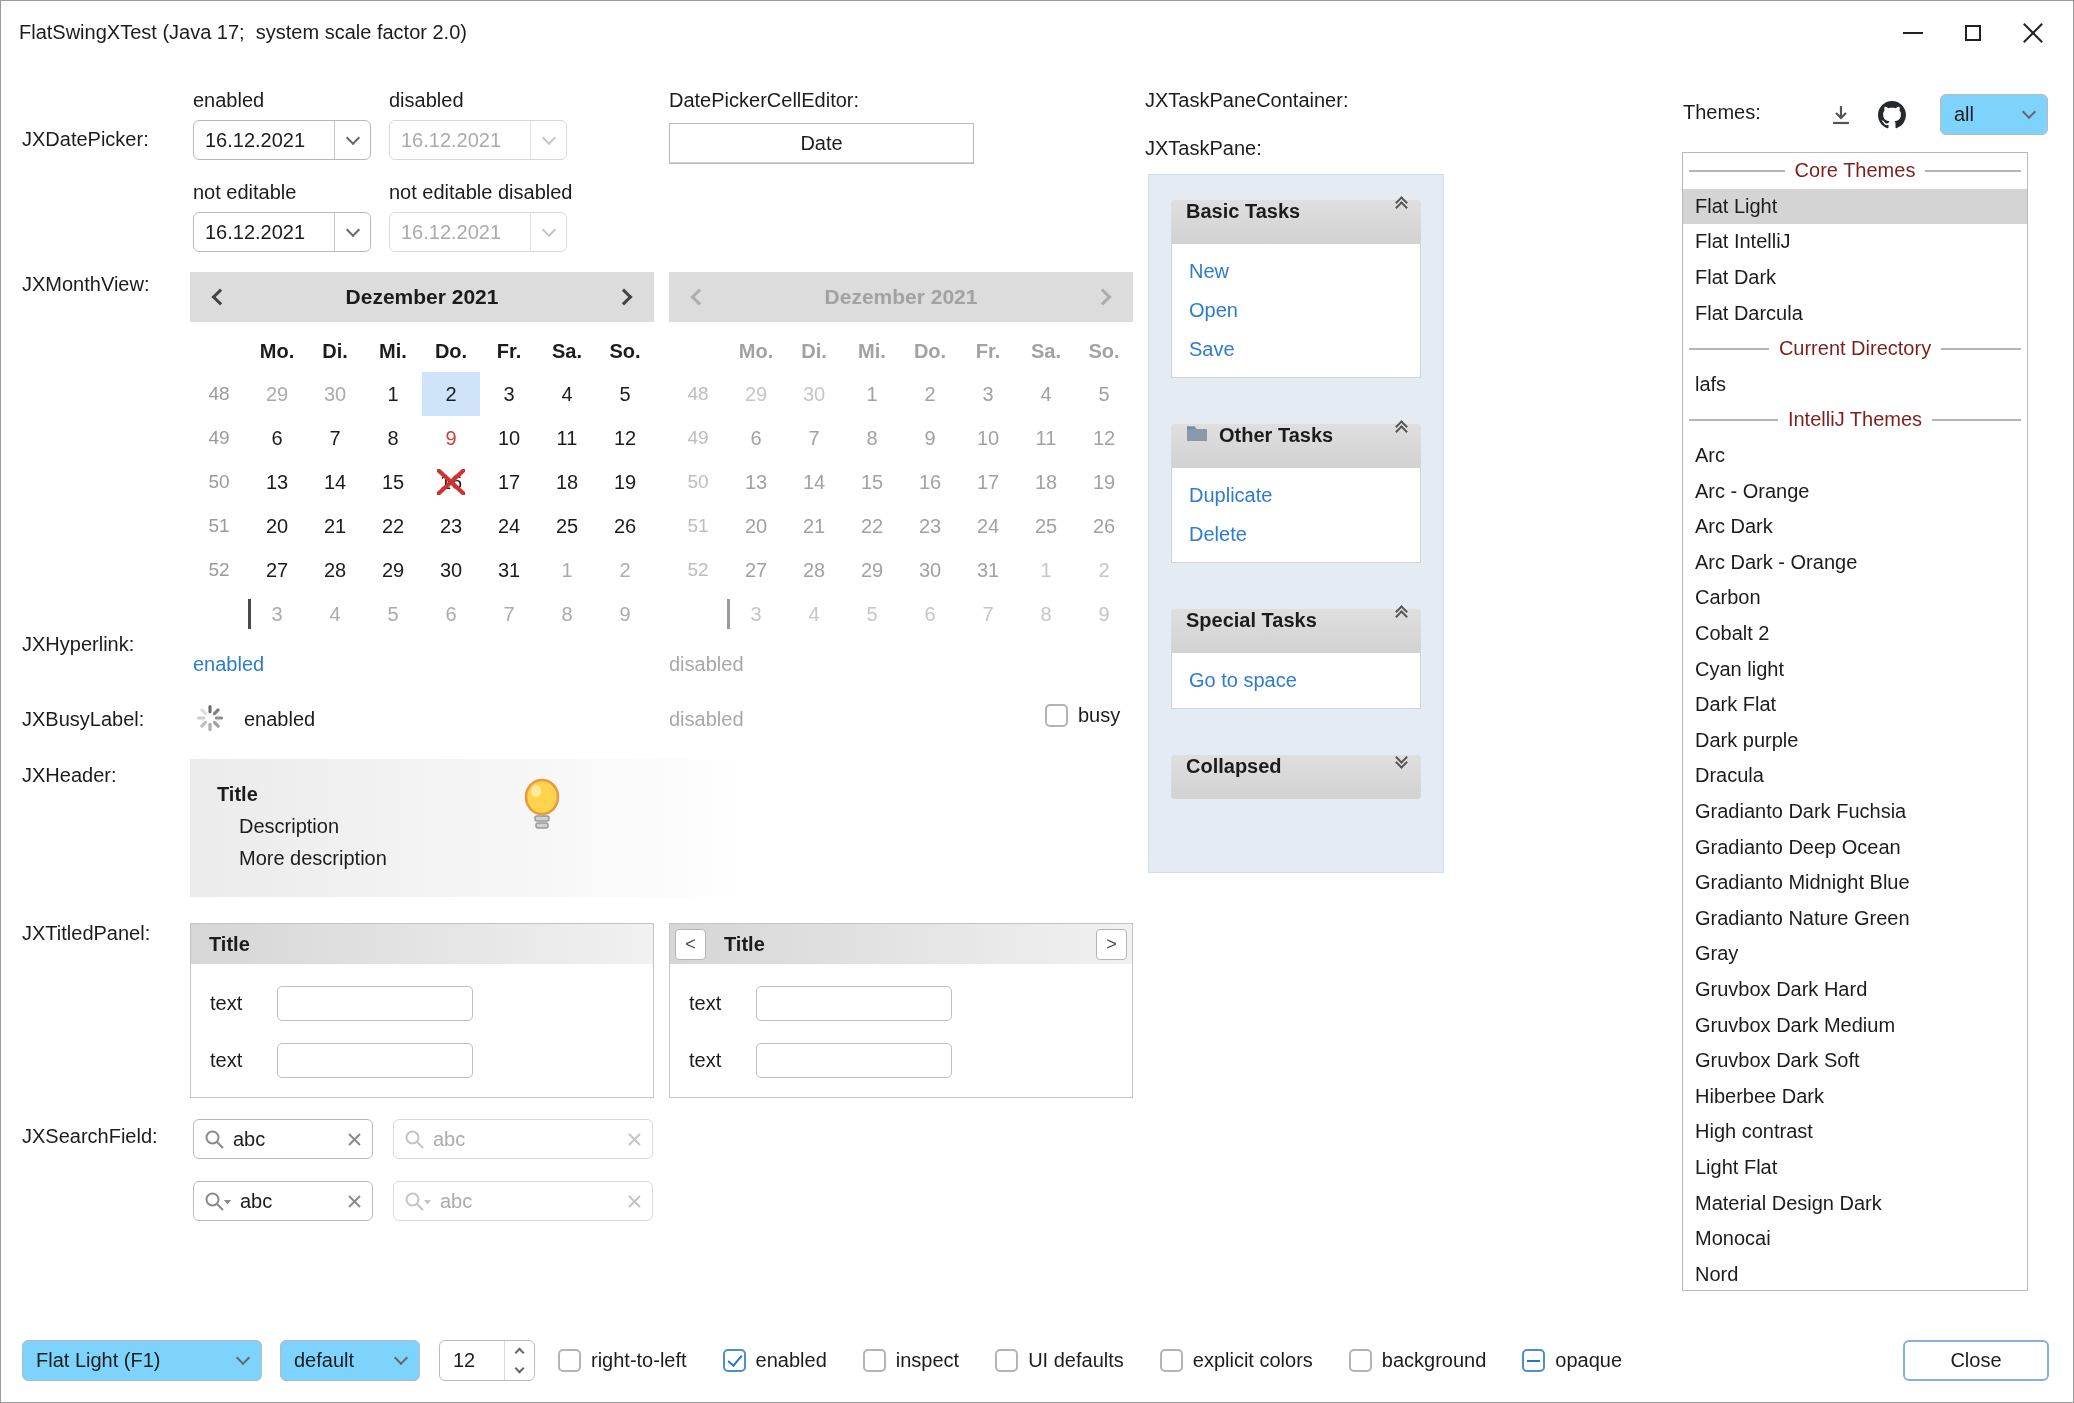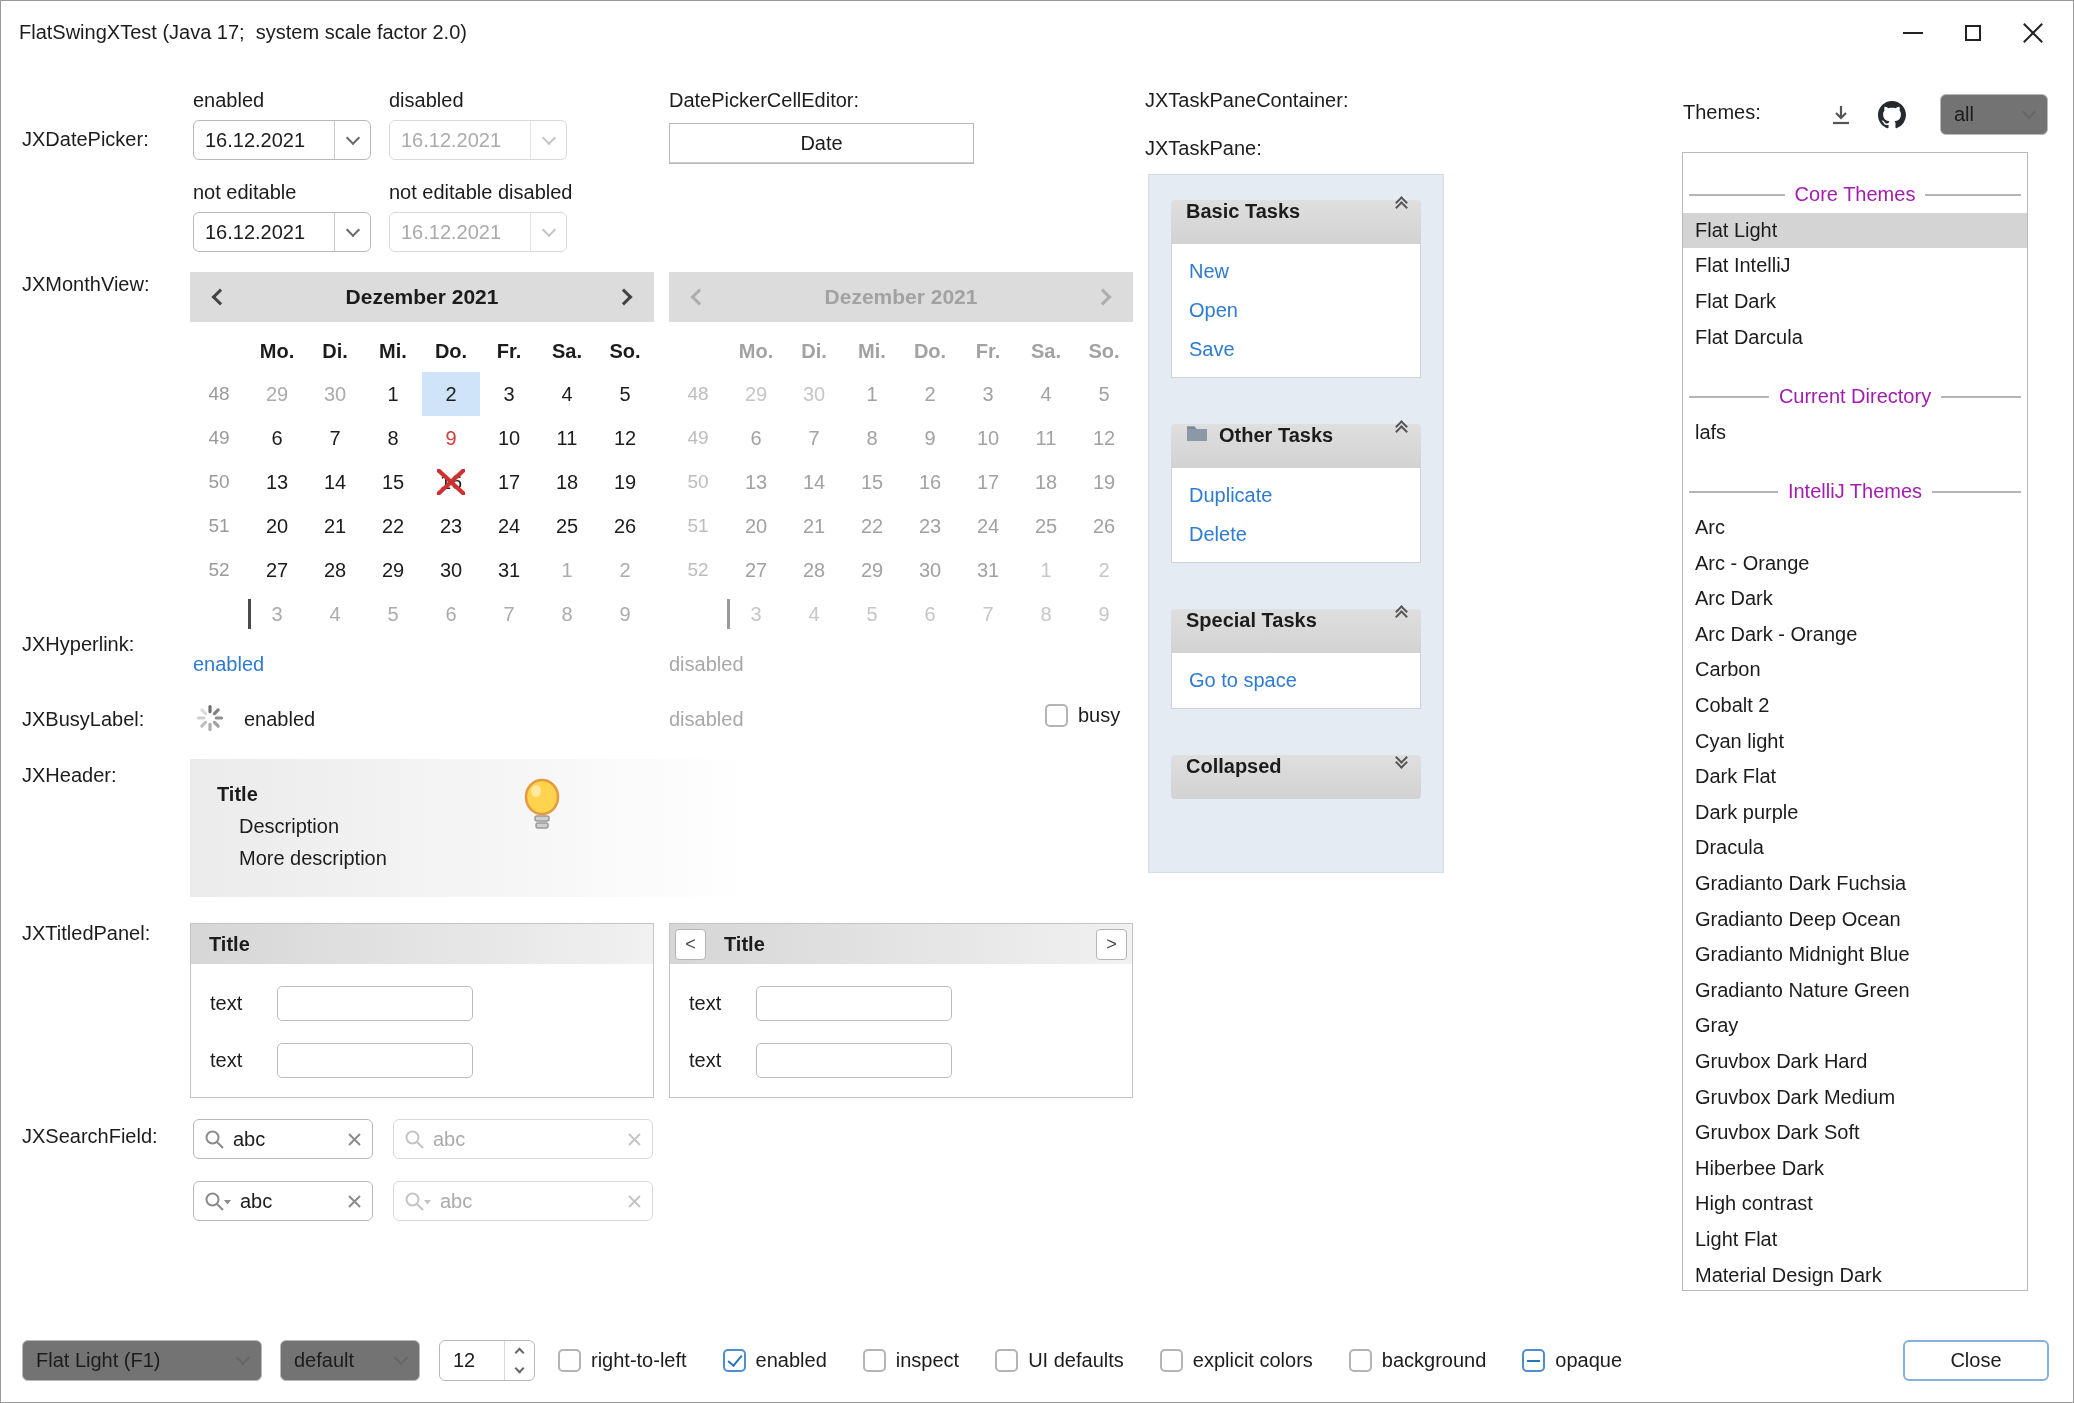--- a/index.html
+++ b/index.html
@@ -24,21 +24,21 @@
   .ico-close::after { transform:rotate(-45deg); }
 
   
   .lbl { position:absolute; font-size:20px; color:#1c1c1c; }
   .lbl.gray { color:#a8a8a8; }
   .ar { width:10px; height:10px; border-right:2.2px solid currentColor; border-bottom:2.2px solid currentColor; transform:rotate(45deg); margin-top:-5px; flex:none; }
   .chev { width:12px; height:12px; border-left:3px solid currentColor; border-bottom:3px solid currentColor; display:inline-block; }
   .chev-left  { transform:rotate(45deg); }
   .chev-right { transform:rotate(-135deg); }
 
-  .combo { position:absolute; height:41px; border:1px solid #b9b9b9; border-radius:6px; background:#737373;
+  .combo { position:absolute; height:41px; border:1px solid #b9b9b9; border-radius:6px; background:#7dd3fc;
            display:flex; align-items:center; justify-content:space-between; padding:0 13px; color:#1c1c1c; }
   .combo .ar { color:#666; }
 
   
   .dpf { position:absolute; width:178px; height:40px; border:1px solid #b9b9b9; border-radius:6px; background:#fff; display:flex; }
   .dpf-text { flex:1; display:flex; align-items:center; padding-left:11px; }
   .dpf-btn { width:36px; border-left:1px solid #c9c9c9; display:flex; align-items:center; justify-content:center; color:#666; }
   .dpf.disabled { border-color:#d9d9d9; }
   .dpf.disabled .dpf-text { color:#ababab; }
   .dpf.disabled .dpf-btn { border-left-color:#e3e3e3; color:#c4c4c4; }
@@ -119,21 +119,21 @@
   .tp-link { color:#2e7bd0; line-height:27px; cursor:pointer; }
   .dc { display:flex; flex-direction:column; align-items:center; flex:none; }
   .dc i { width:9px; height:9px; display:block; border-color:#555; }
   .dc.up i { border-left:2.4px solid #555; border-top:2.4px solid #555; transform:rotate(45deg); margin:-2px 0; }
   .dc.down i { border-right:2.4px solid #555; border-bottom:2.4px solid #555; transform:rotate(45deg); margin:-2px 0; }
 
   
   .themes-list { position:absolute; width:346px; height:1139px; border:1px solid #b9b9b9; background:#fff; overflow:hidden; }
   .theme-item { height:35.6px; display:flex; align-items:center; padding:0 12px; }
   .theme-item.selected { background:#d4d4d4; }
-  .theme-item.sep { color:#a21caf; gap:10px; padding:0 6px;margin-top:24px; }
+  .theme-item.sep { color:#7f1d1d; gap:10px; padding:0 6px; }
   .theme-item.sep::before, .theme-item.sep::after { content:""; flex:1; height:1.5px; background:#b5b5b5; }
 
   
   .spinner { position:absolute; width:96px; height:41px; border:1px solid #b9b9b9; border-radius:6px; background:#fff; display:flex; }
   .spin-val { flex:1; display:flex; align-items:center; padding-left:13px; }
   .spin-btns { width:30px; border-left:1px solid #d9d9d9; display:flex; flex-direction:column; }
   .spin-btns span { flex:1; display:flex; align-items:center; justify-content:center; color:#666; }
   .chev-s { width:7px; height:7px; border-right:2px solid currentColor; border-bottom:2px solid currentColor; display:block; }
   .chev-s.up { transform:rotate(-135deg); margin-top:4px; }
   .chev-s.down { transform:rotate(45deg); margin-bottom:4px; }

